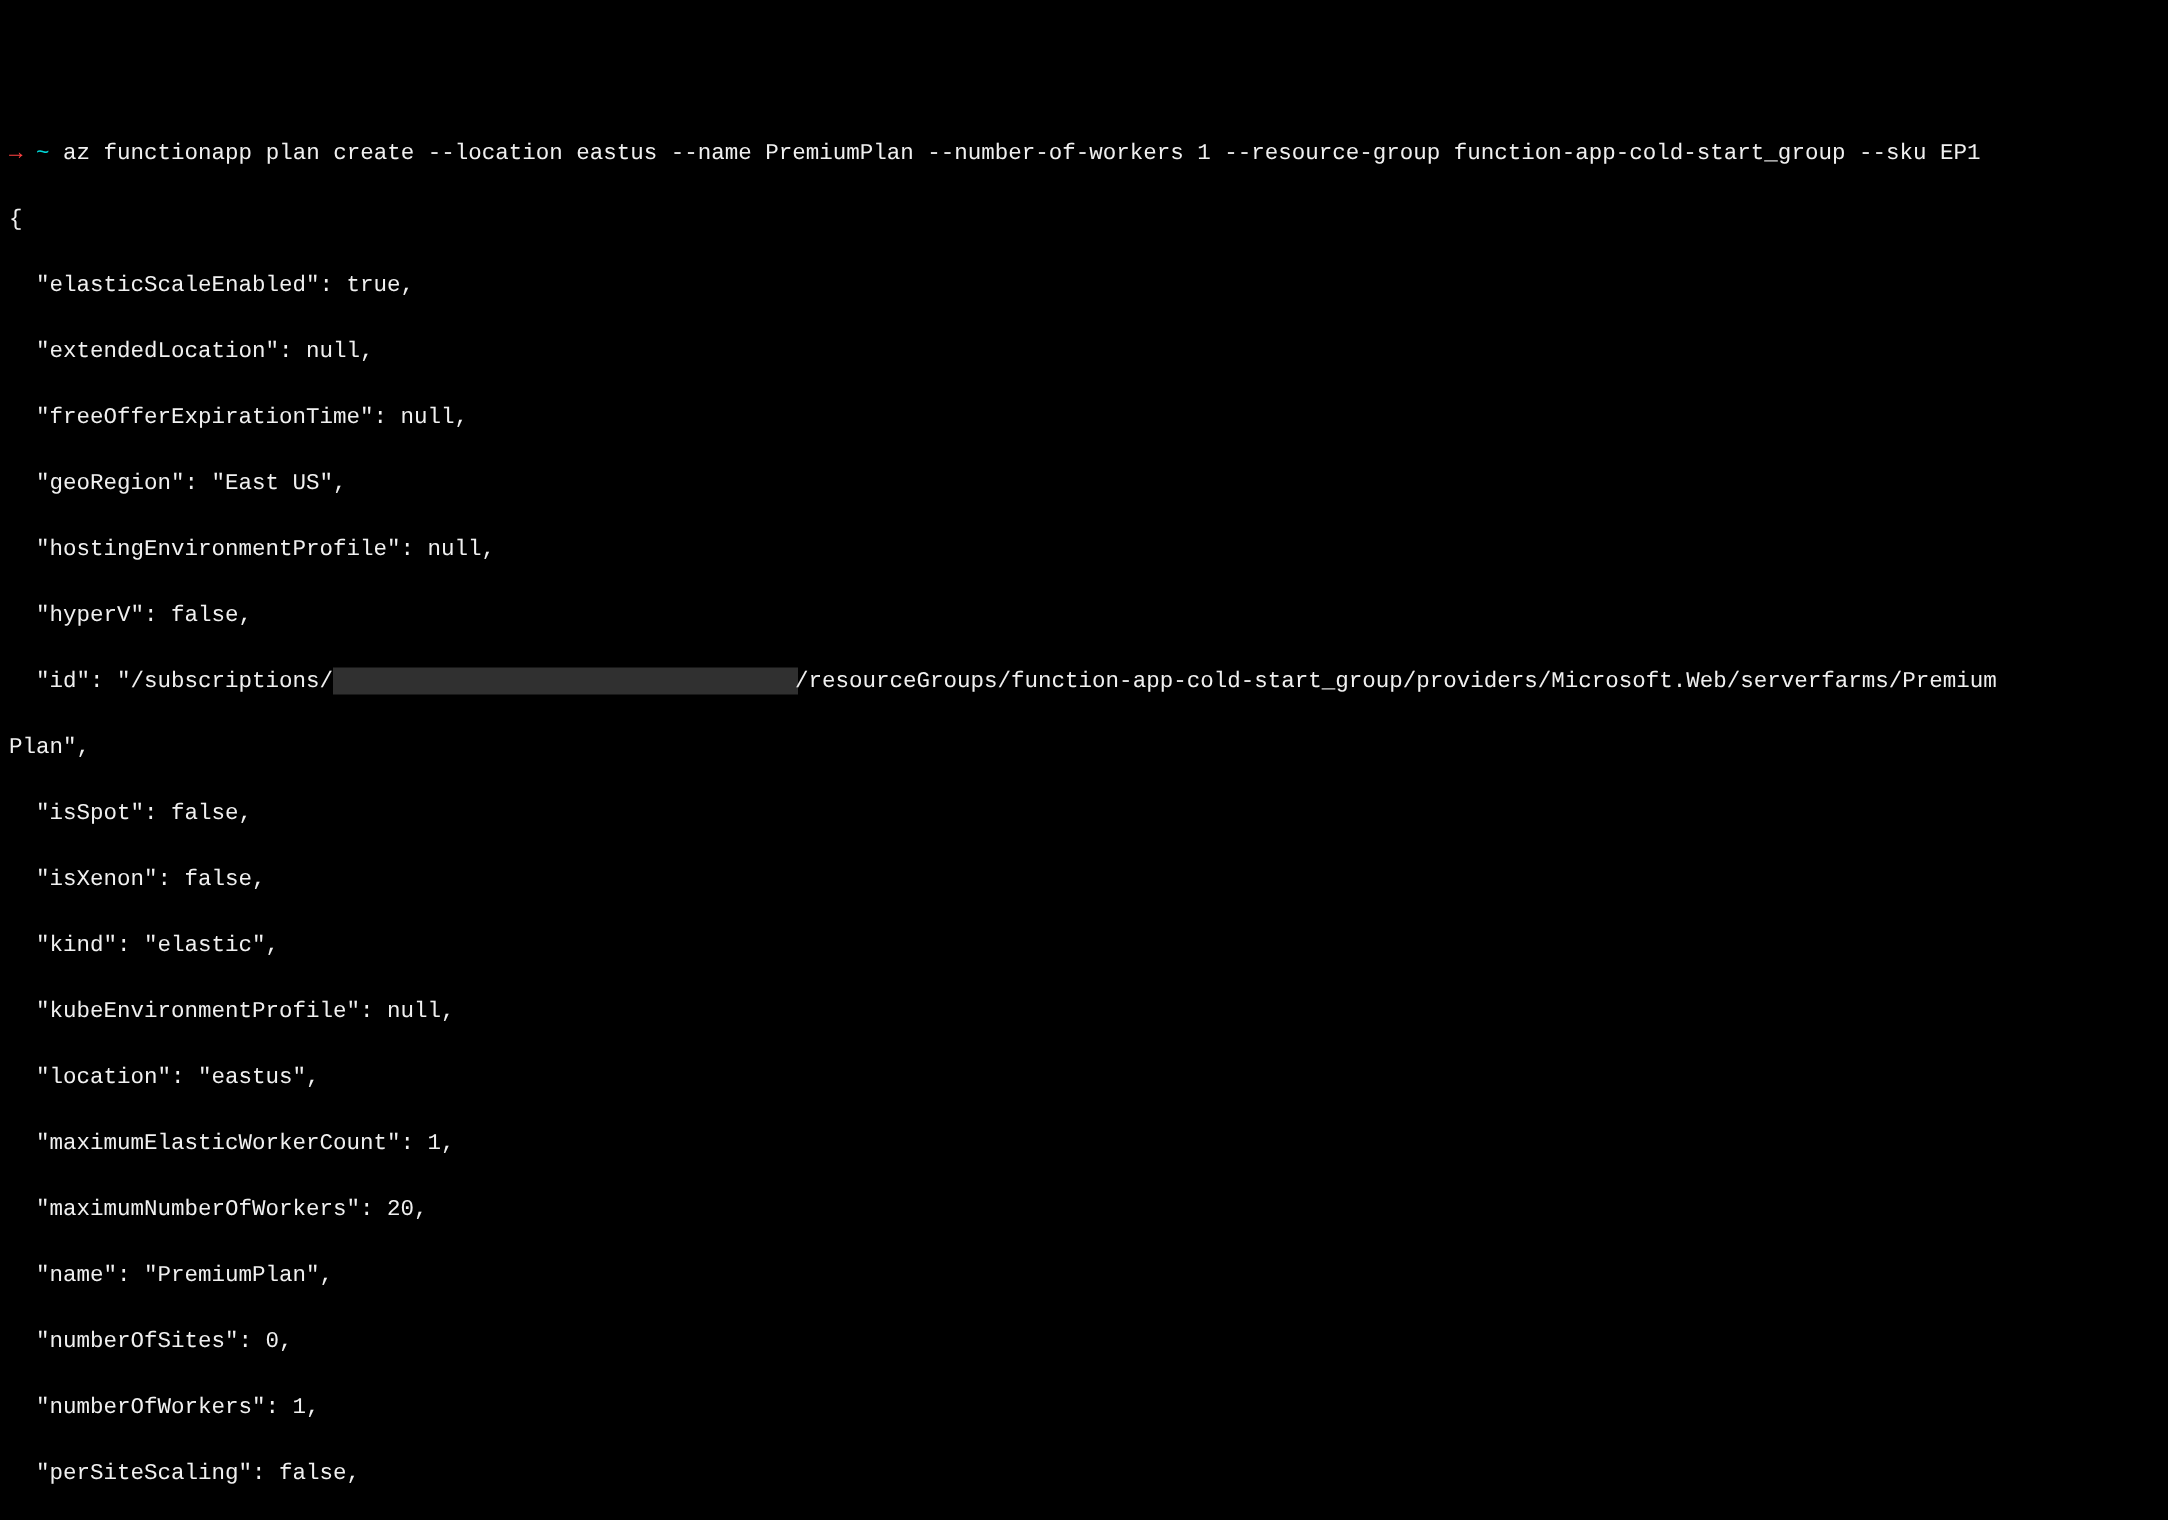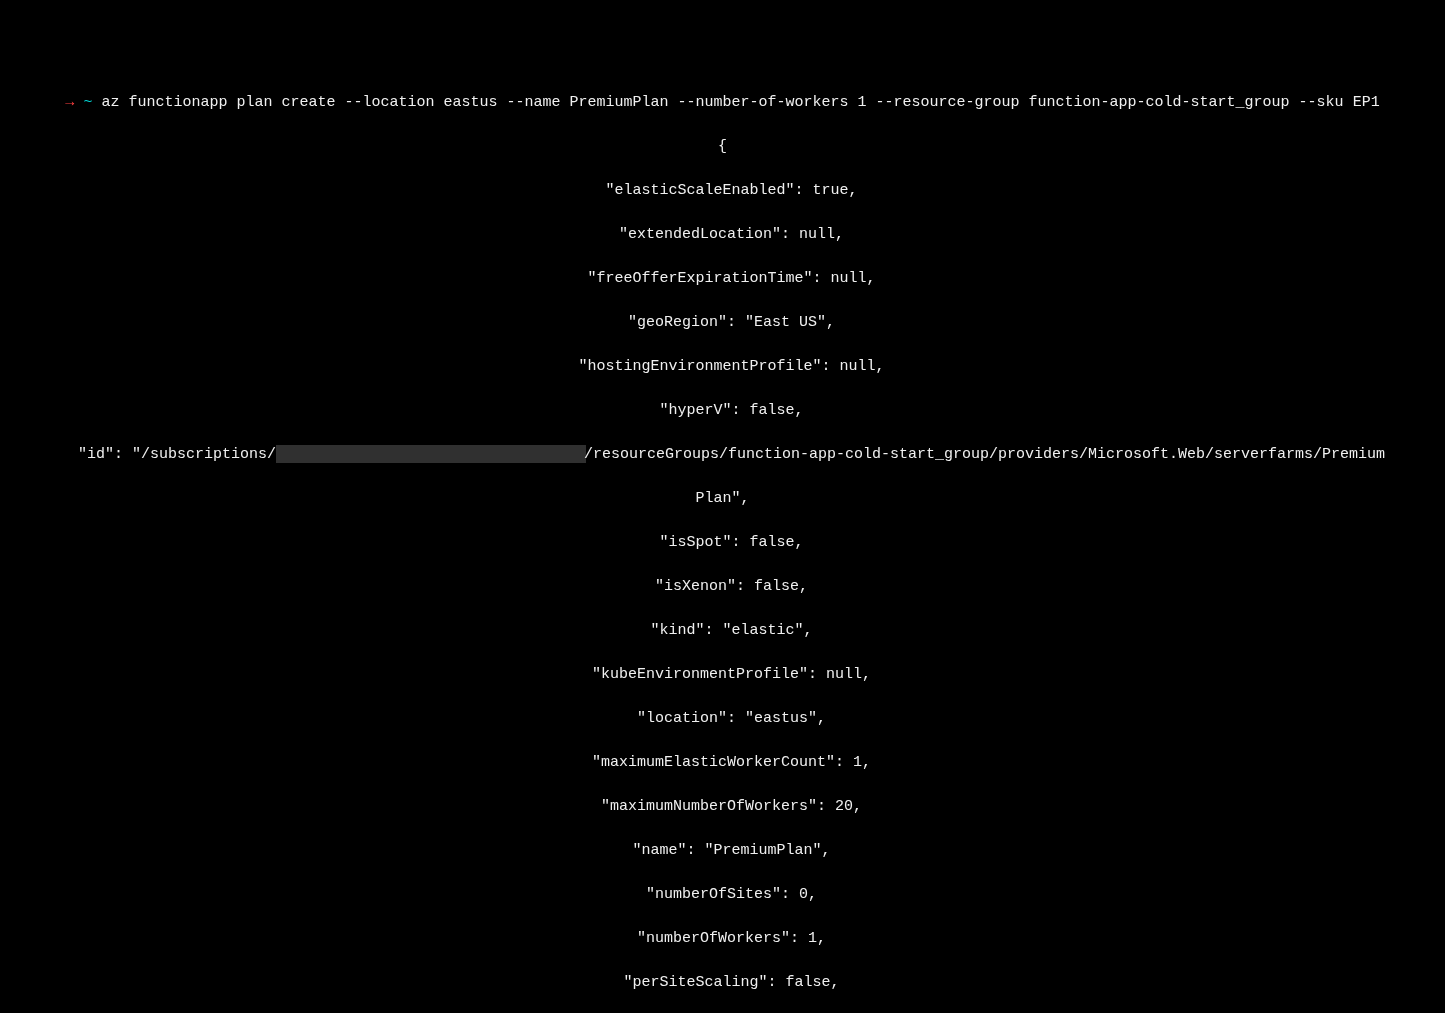--- a/index.html
+++ b/index.html
@@ -1,19 +1,18 @@
 <!DOCTYPE html>
 <html><head>
   <meta charset="utf-8">
   <style>
     * {
       margin: 0;
       padding: 0;
       box-sizing: border-box;
-      text-align: center;
     }
     body {
       background: #000000;
       color: #f0f0f0;
       font-family: 'Consolas', 'Monaco', 'Courier New', monospace;
       font-size: 15px;
       line-height: 22px;
       padding: 4px 6px;
       white-space: pre;
       overflow-x: auto;

